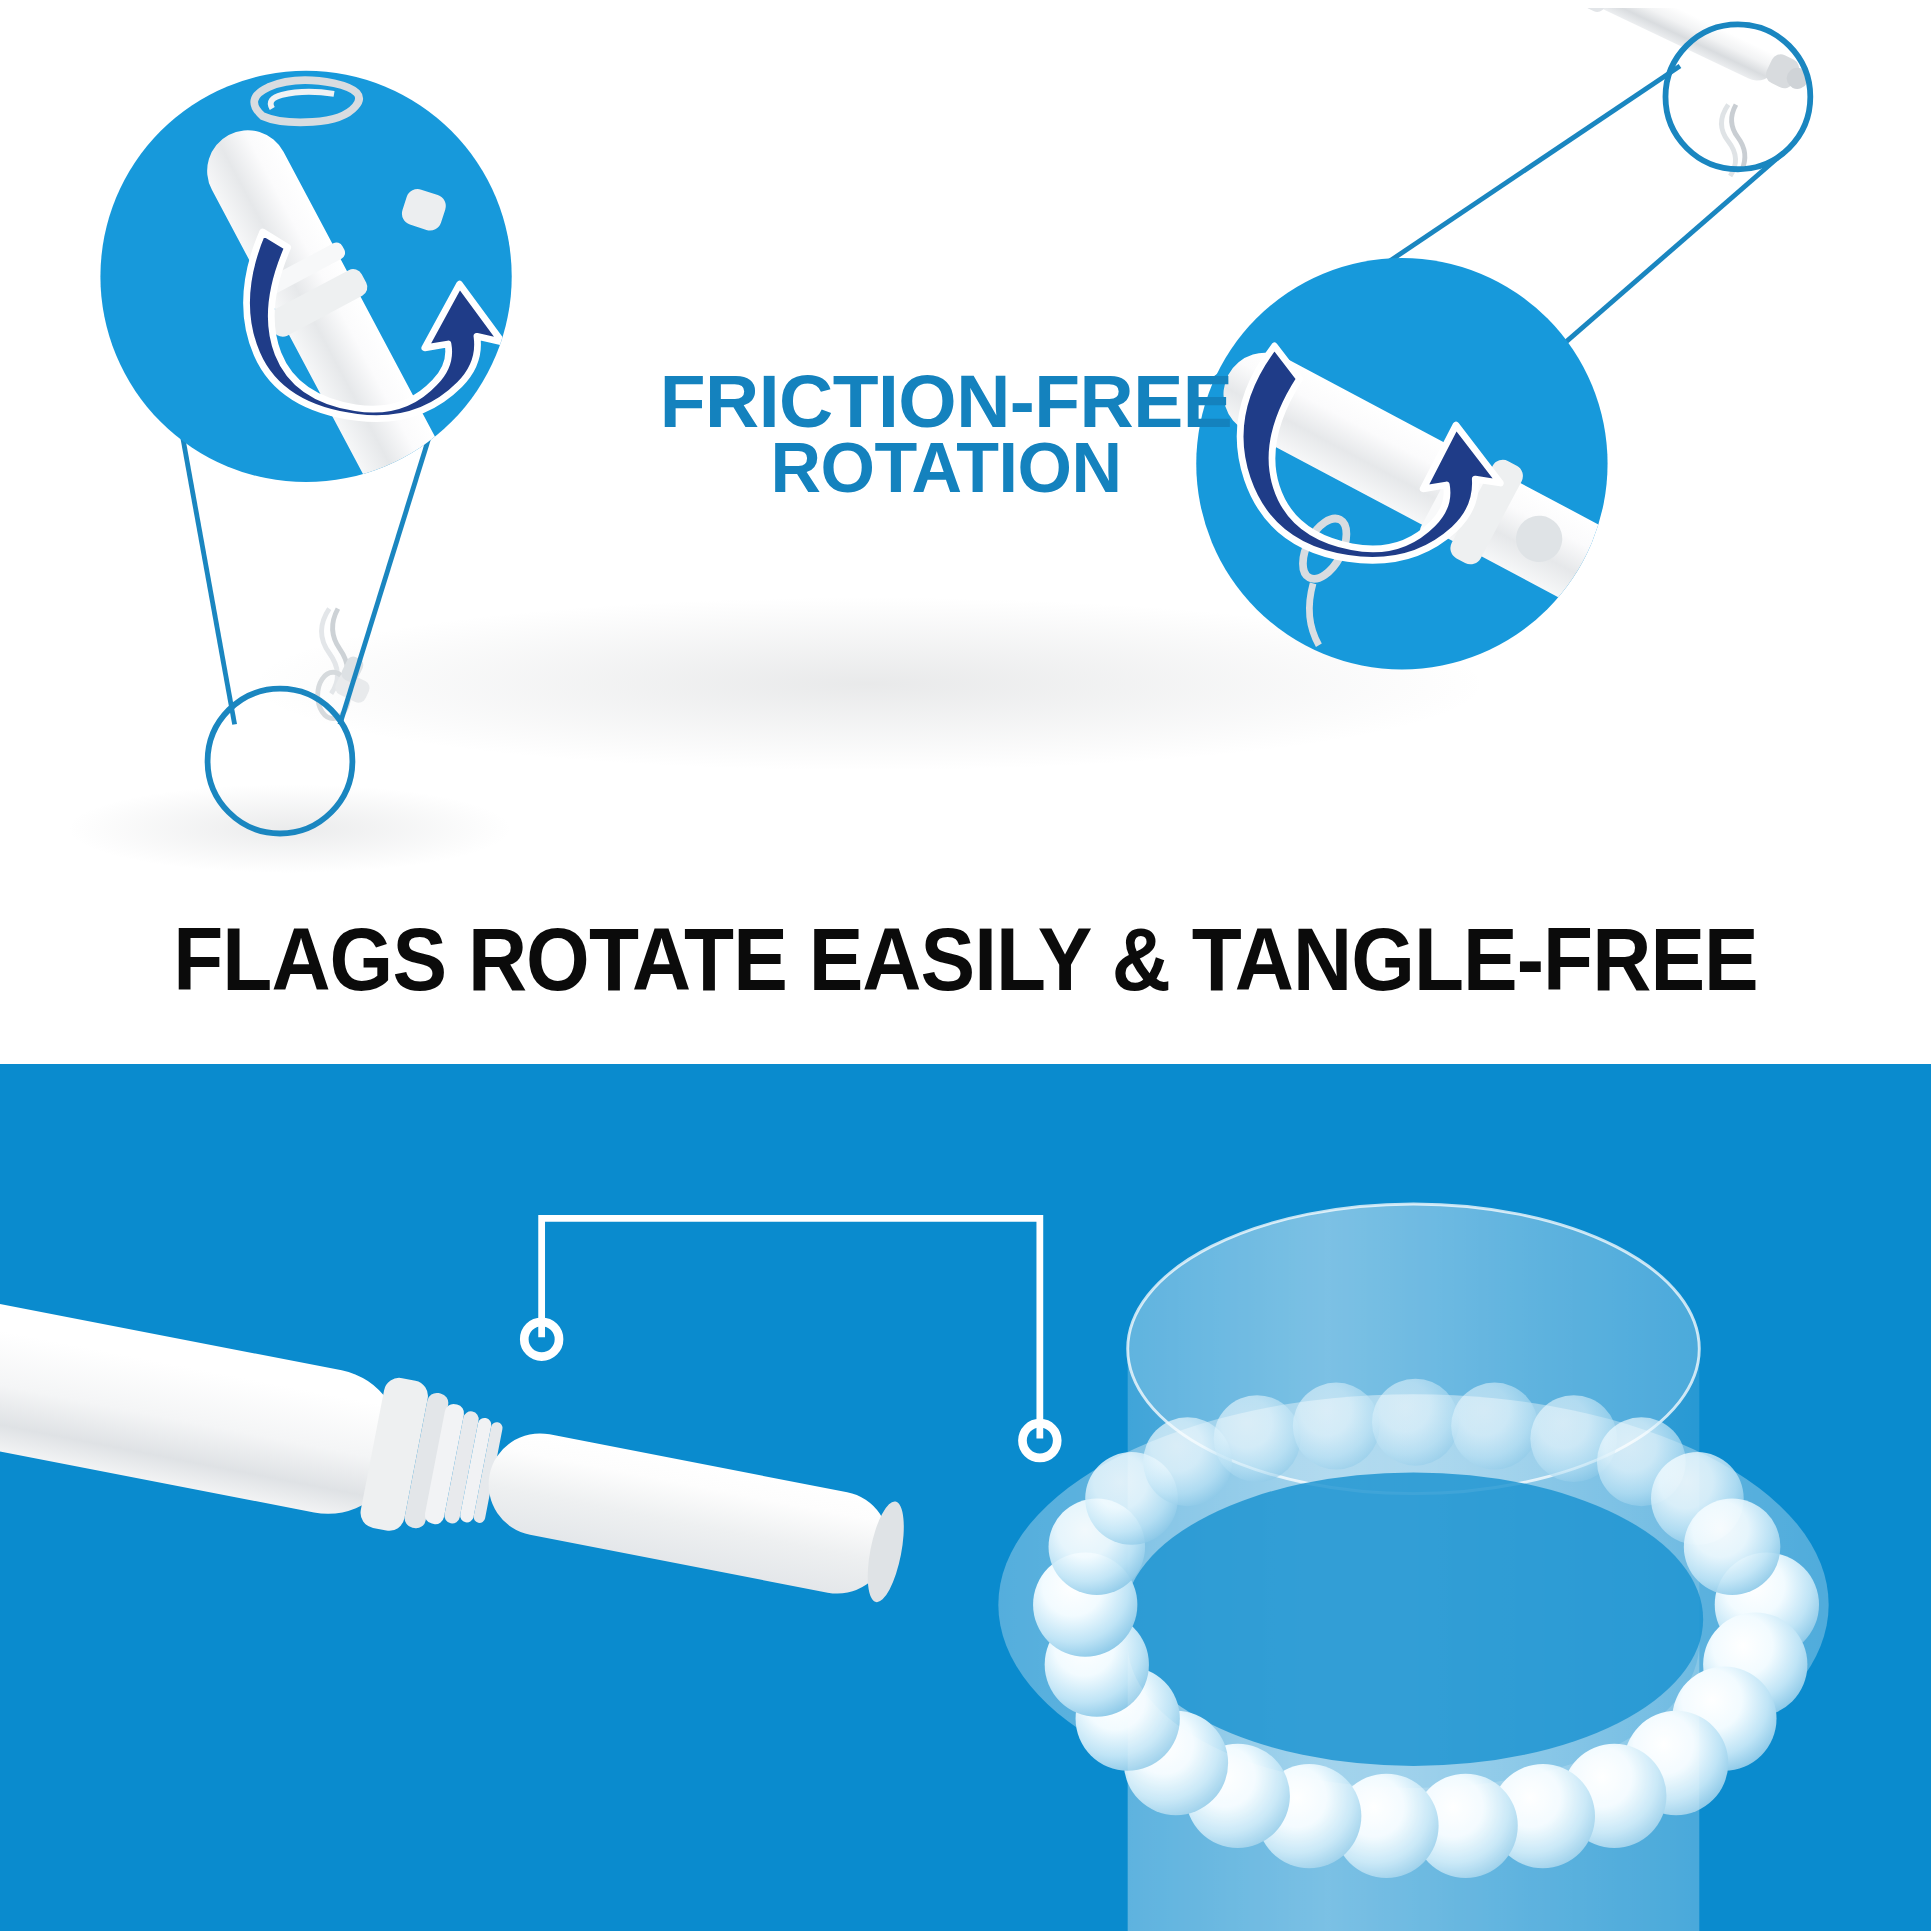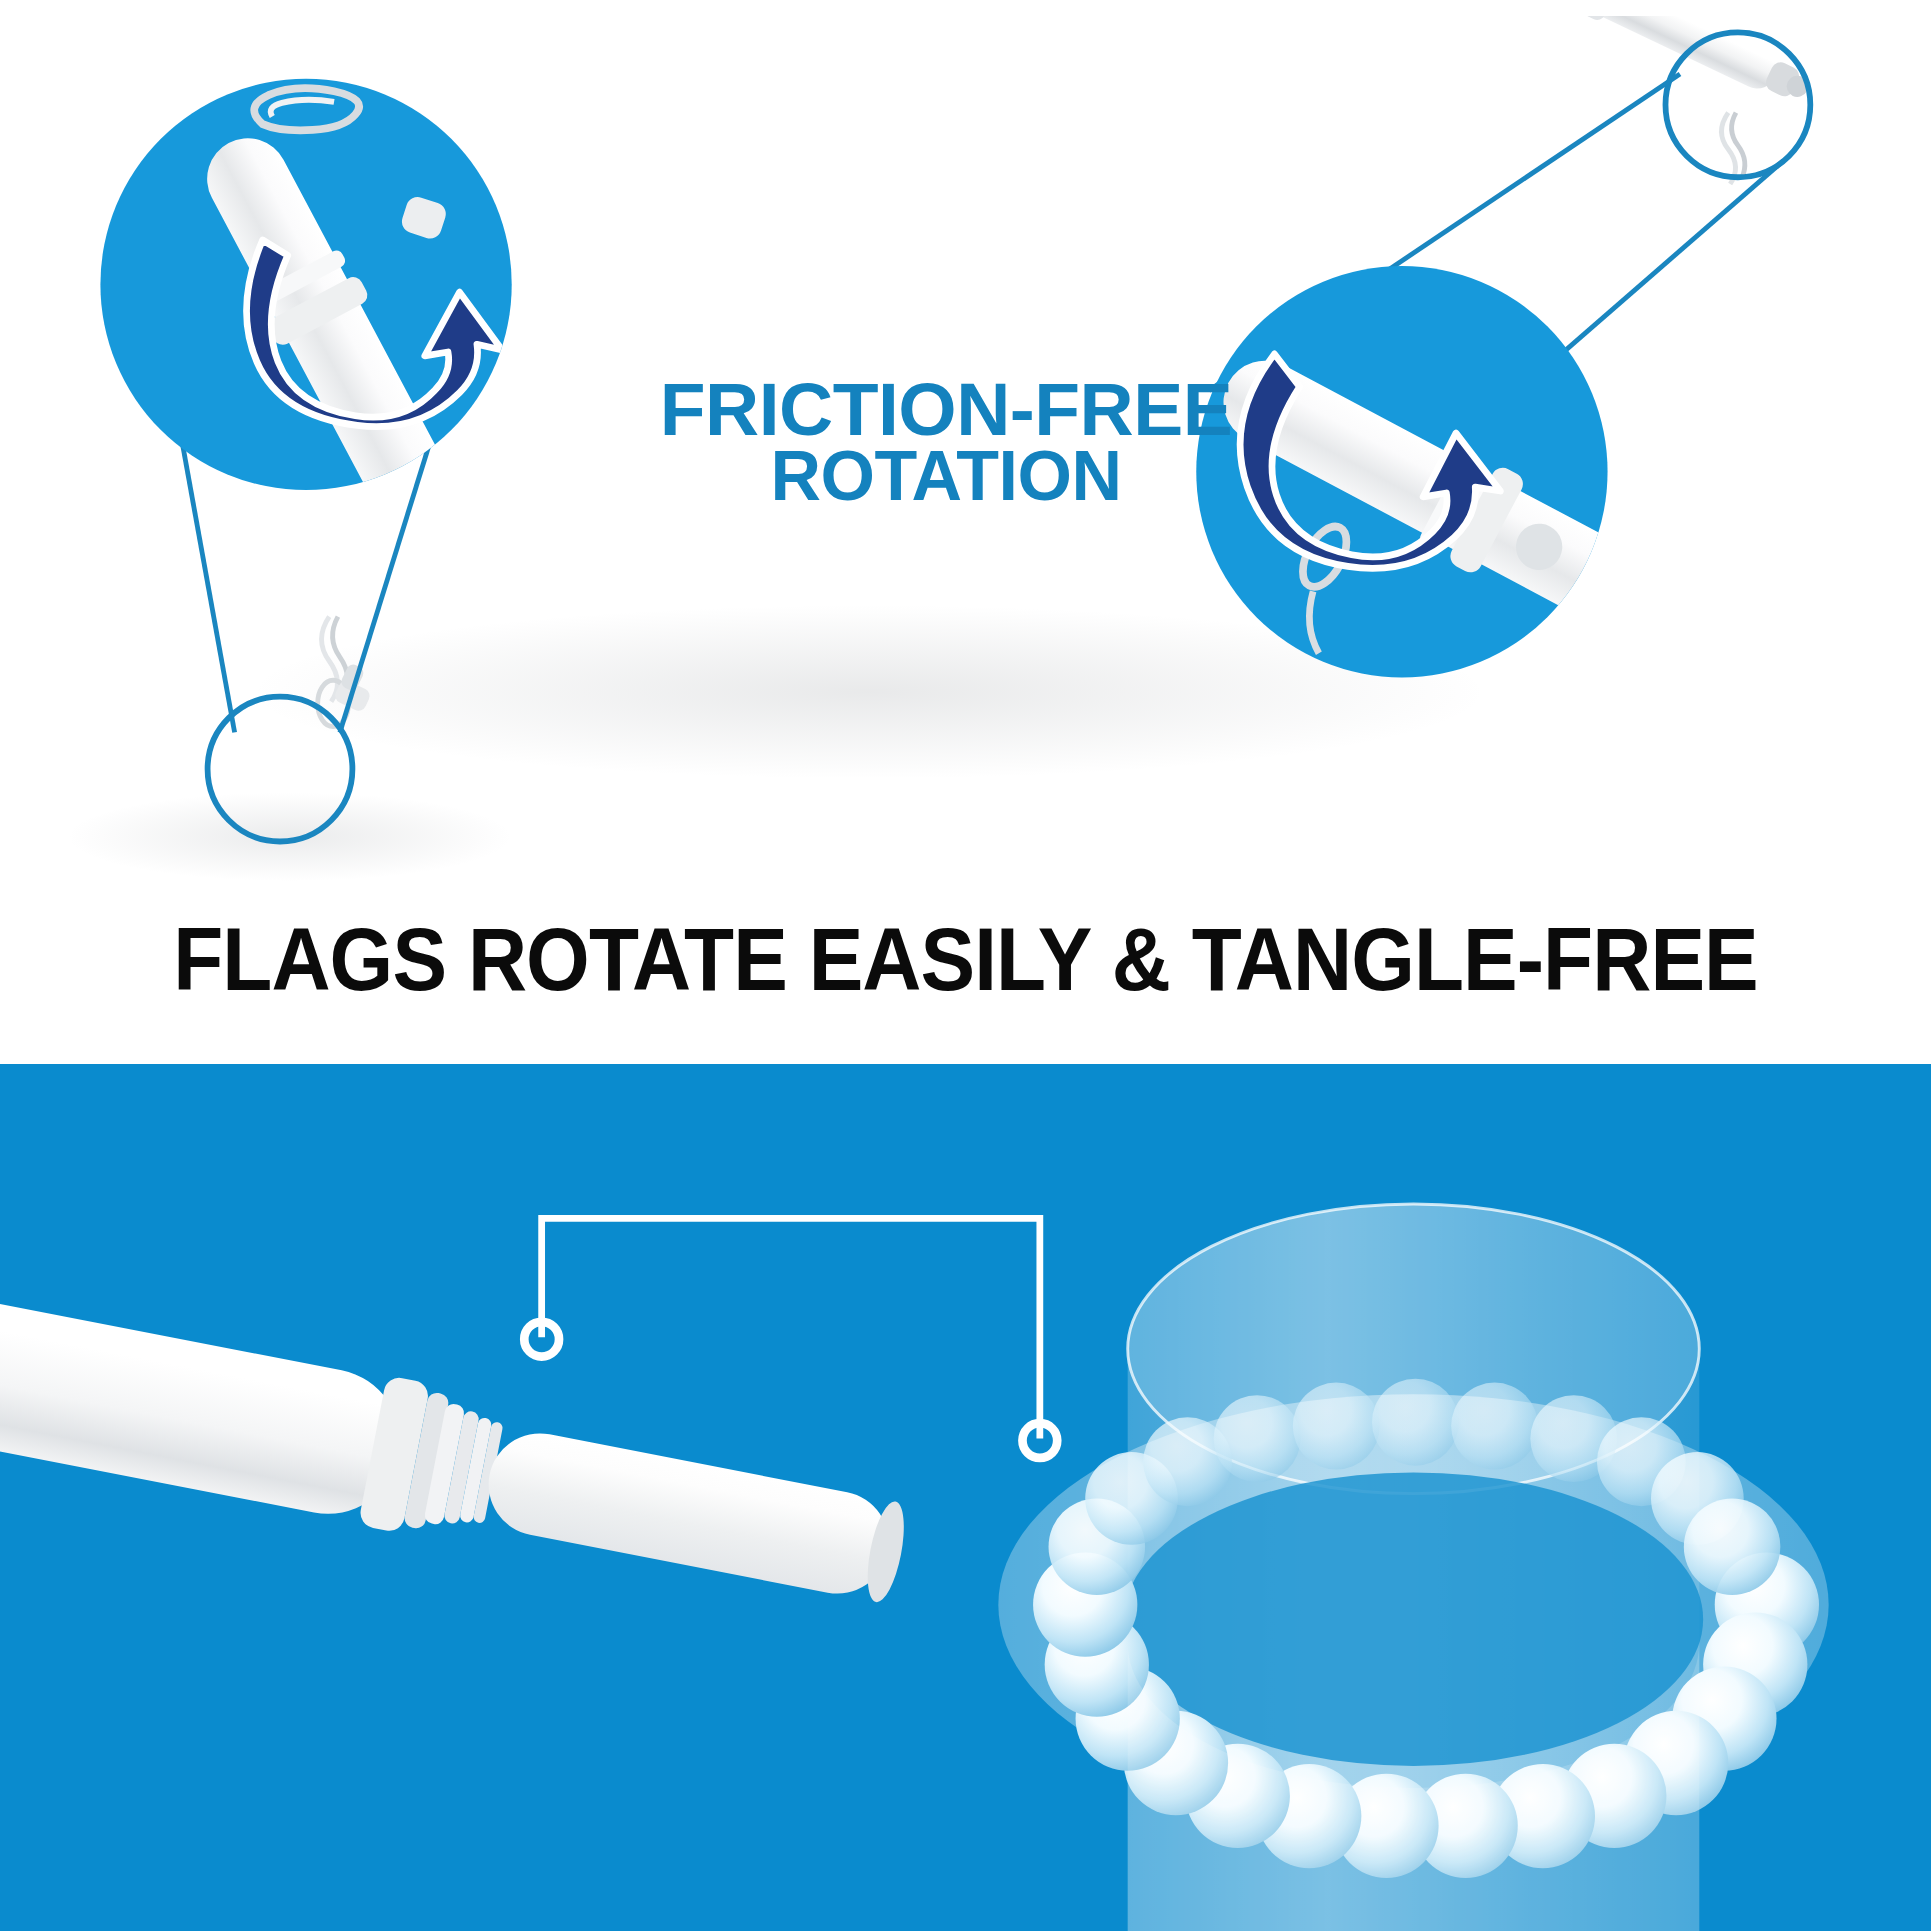--- a/index.html
+++ b/index.html
@@ -1,20 +1,20 @@
 <!DOCTYPE html>
 <html><head>
 <meta charset="utf-8">
 <style>
   html,body{margin:0;padding:0;background:#fff;}
   body{font-family:"Liberation Sans", sans-serif;}
   #stage{position:relative;width:1931px;height:1931px;overflow:hidden;background:#ffffff;}
 
   
-  #top-panel{position:absolute;left:0;top:16px;width:1931px;height:1064px;background:#ffffff;overflow:hidden;}
+  #top-panel{position:absolute;left:0;top:8px;width:1931px;height:1064px;background:#ffffff;overflow:hidden;}
 
   .svg-layer{position:absolute;left:0;top:0;width:100%;height:100%;}
 
   
   #friction-heading{
     position:absolute;left:637px;top:359px;width:618px;
     text-align:center;line-height:0.92;
     font-weight:bold;letter-spacing:-0.5px;
     color:#1482BE;
     font-family:"Liberation Sans", sans-serif;

